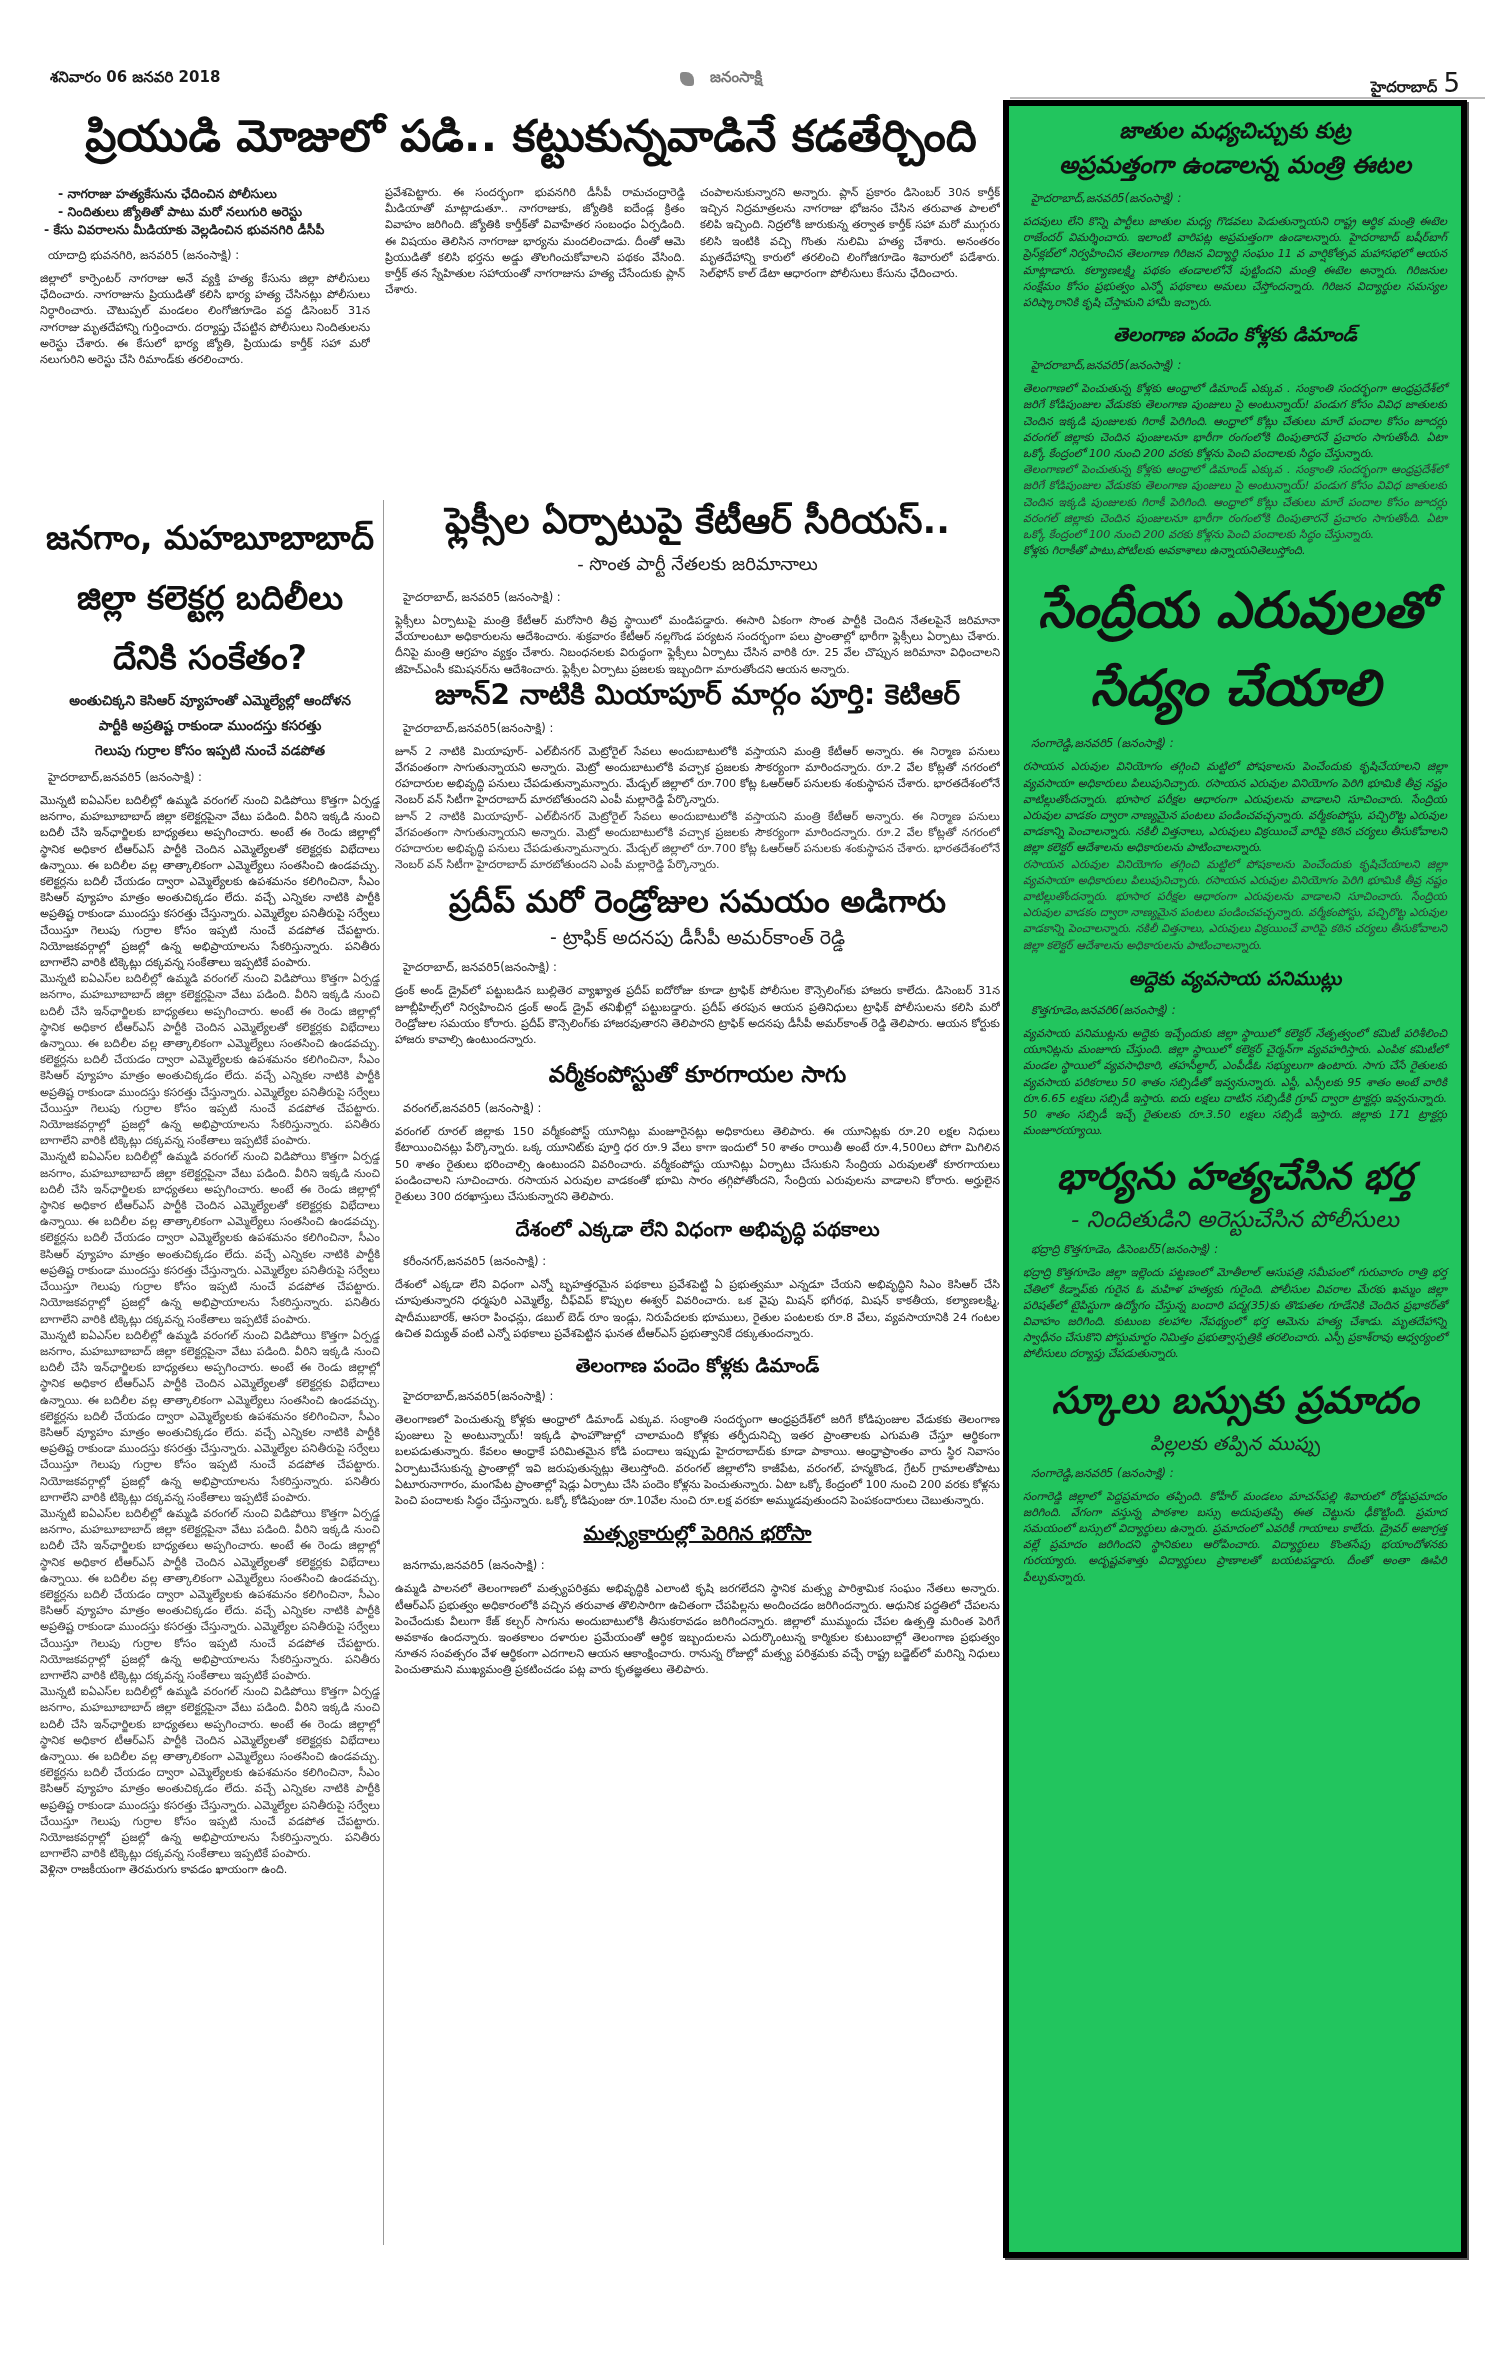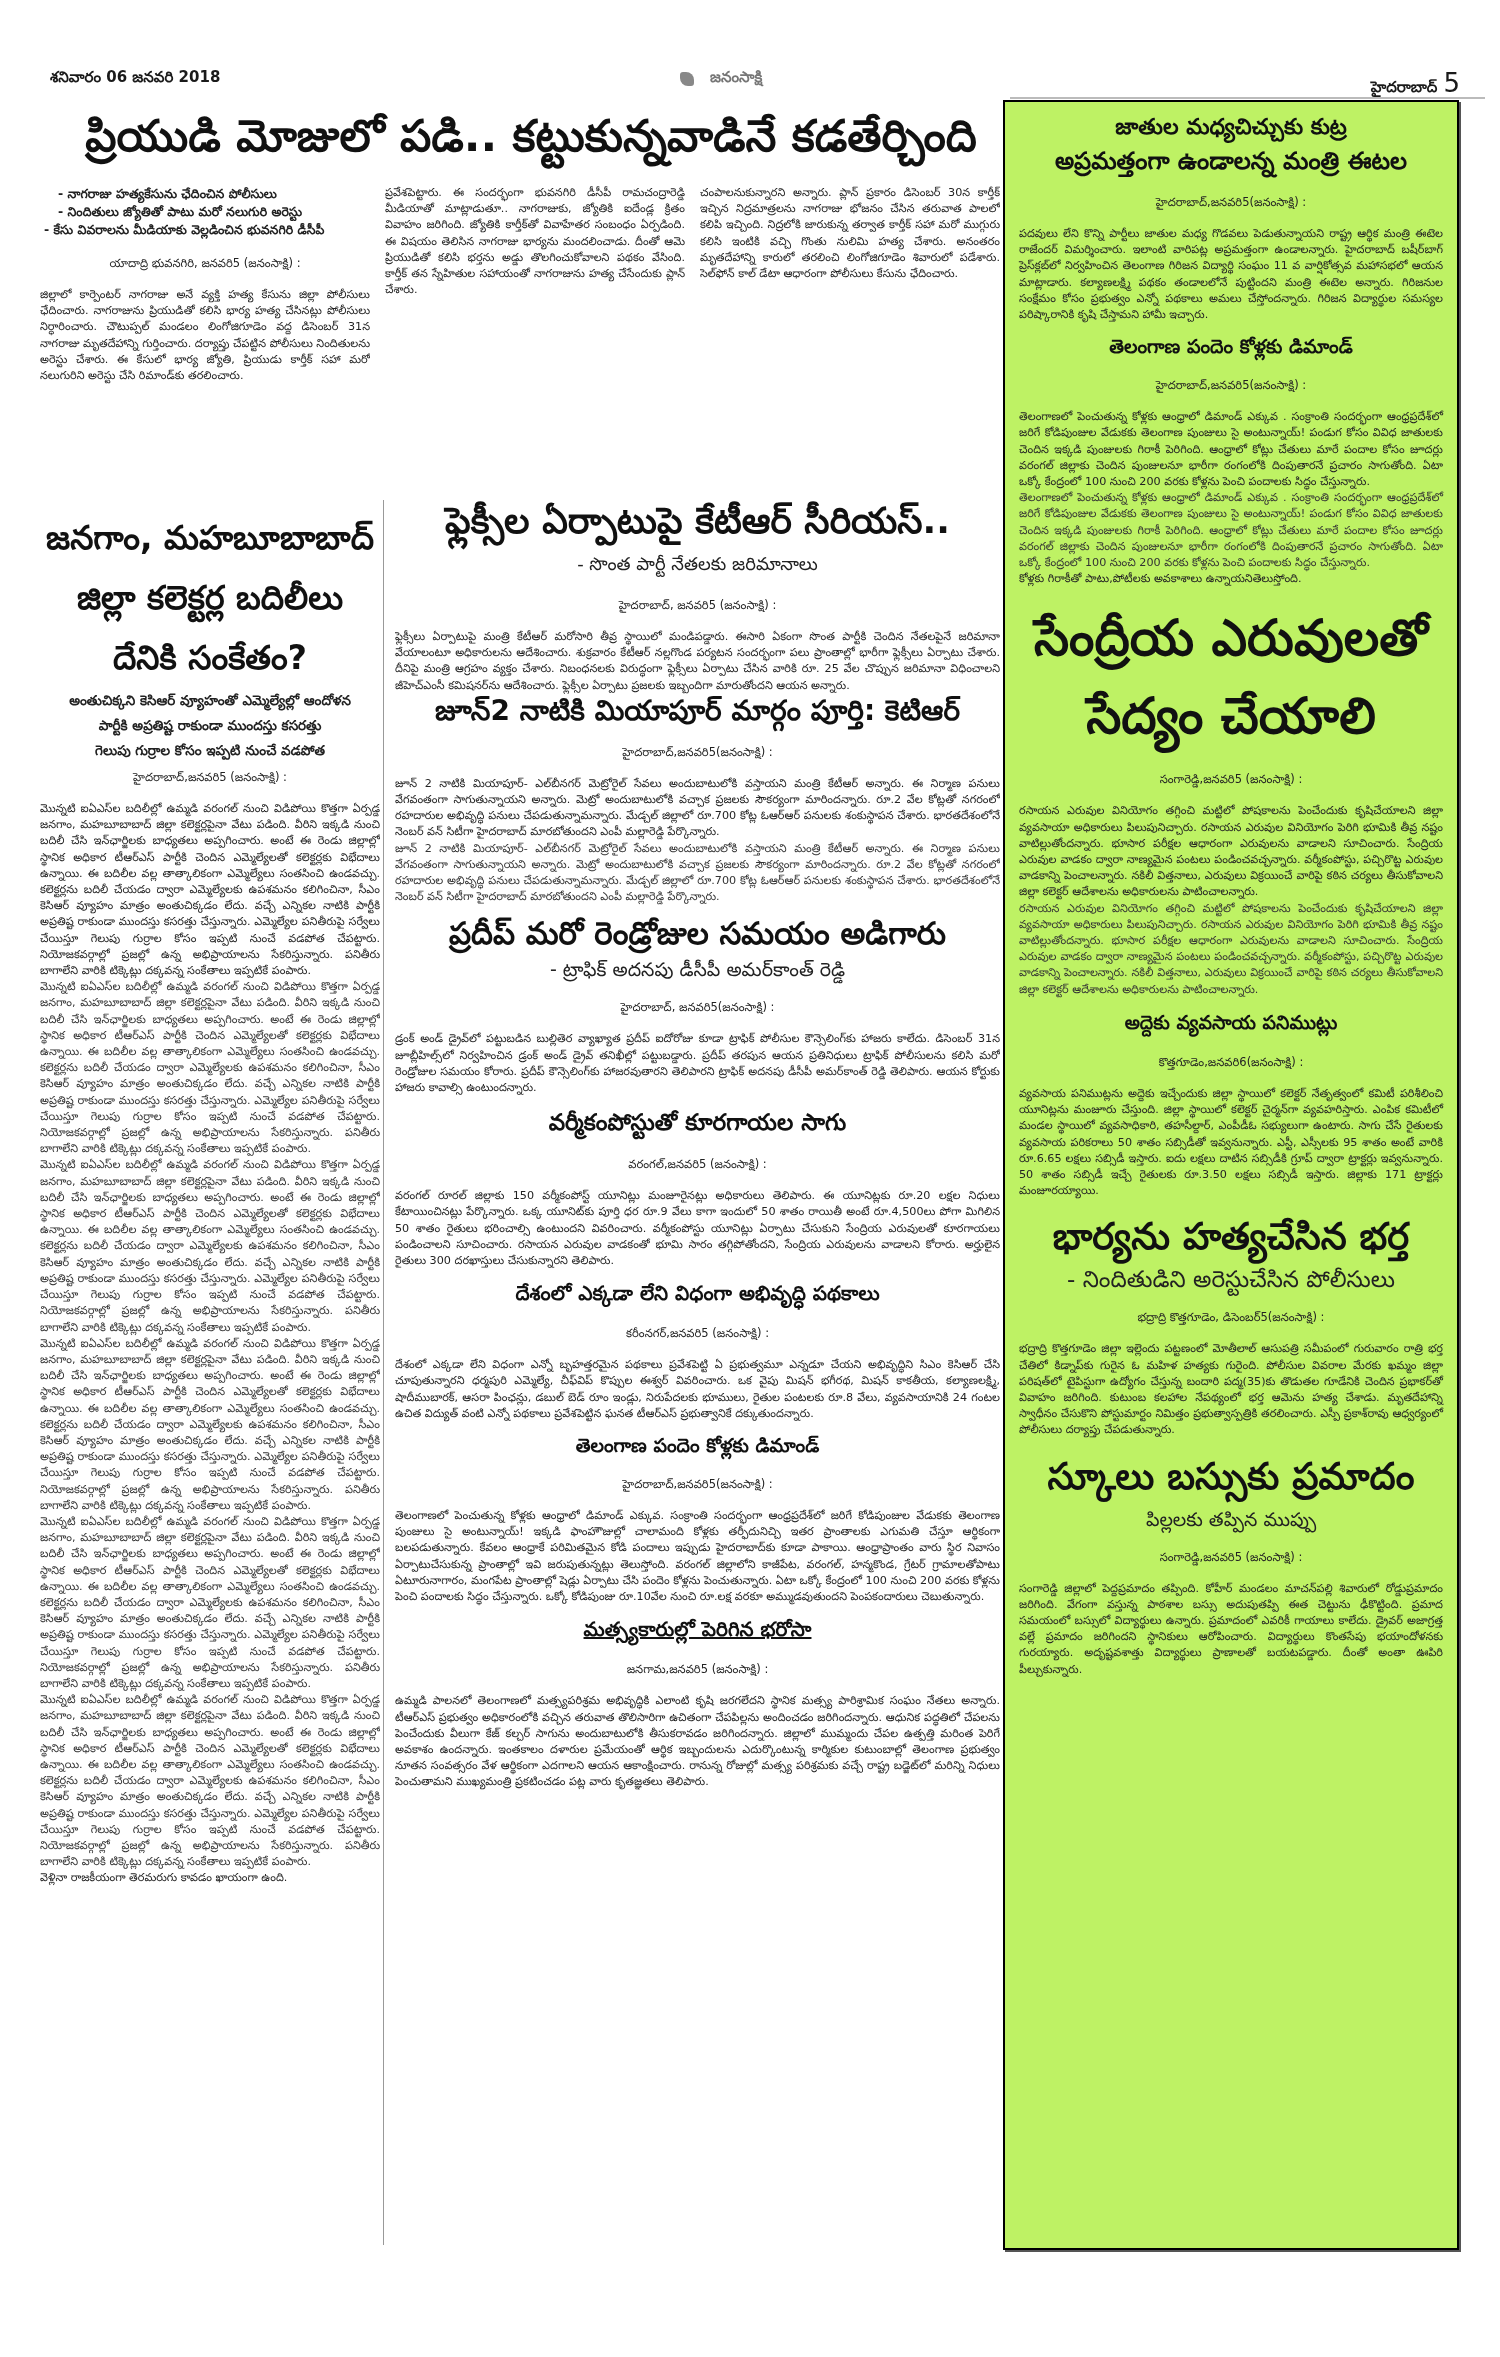--- a/index.html
+++ b/index.html
@@ -7,25 +7,25 @@
   .abs { position: absolute; }
   .folio { top: 68px; font-size: 15px; font-weight: bold; }
   .folio-left { left: 50px; }
   .folio-center { left: 680px; color: #777; display: flex; align-items: center; gap: 16px; }
   .folio-right { right: 40px; display: flex; align-items: baseline; gap: 6px; }
   .folio-right .pgnum { font-size: 26px; font-weight: normal; }
   .logo-mark { width: 14px; height: 14px; background: #888; border-radius: 3px 8px 3px 8px; display: inline-block; }
   .hline { position: absolute; height: 2px; background: #bbb; }
   .col { position: absolute; overflow: hidden; }
   .body-text { font-size: 11.2px; line-height: 16.2px; text-align: justify; color: #222; margin: 0; }
-  .dateline { font-size: 11.5px; line-height: 16px; margin: 16px; color: #222; text-align: center; }
+  .dateline { font-size: 11.5px; line-height: 16px; margin: 8px; color: #222; }
   .hd { text-align: center; color: #111; margin: 0; }
   .sub { text-align: center; margin: 0; color: #222; }
   .kicker { font-size: 12.5px; line-height: 18px; margin: 0; padding-left: 18px; color: #222; font-weight: bold; }
-  .boxed { position: absolute; border: 2px solid #000000; box-shadow: 2px 2px 0 #555; background: #bef264; }
+  .boxed { position: absolute; border: 6px solid #000000; box-shadow: 2px 2px 0 #555; background: #22c55e; font-style: italic; }
   .vrule { position: absolute; width: 1px; background: #999; }
   .filler { color: #333; }
 </style>
 </head>
 <body>
 
 <div class="abs folio folio-left">శనివారం 06 జనవరి 2018</div>
 <div class="abs folio folio-center">
   <span class="logo-mark"></span>
   <span>జనంసాక్షి</span>

